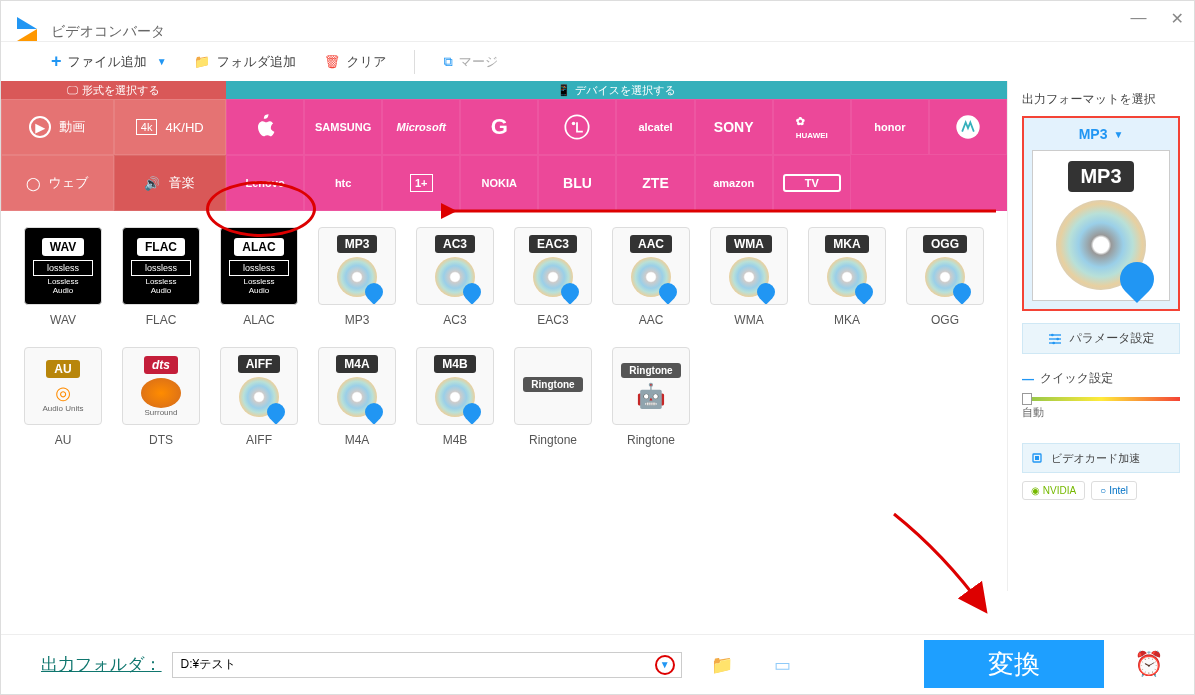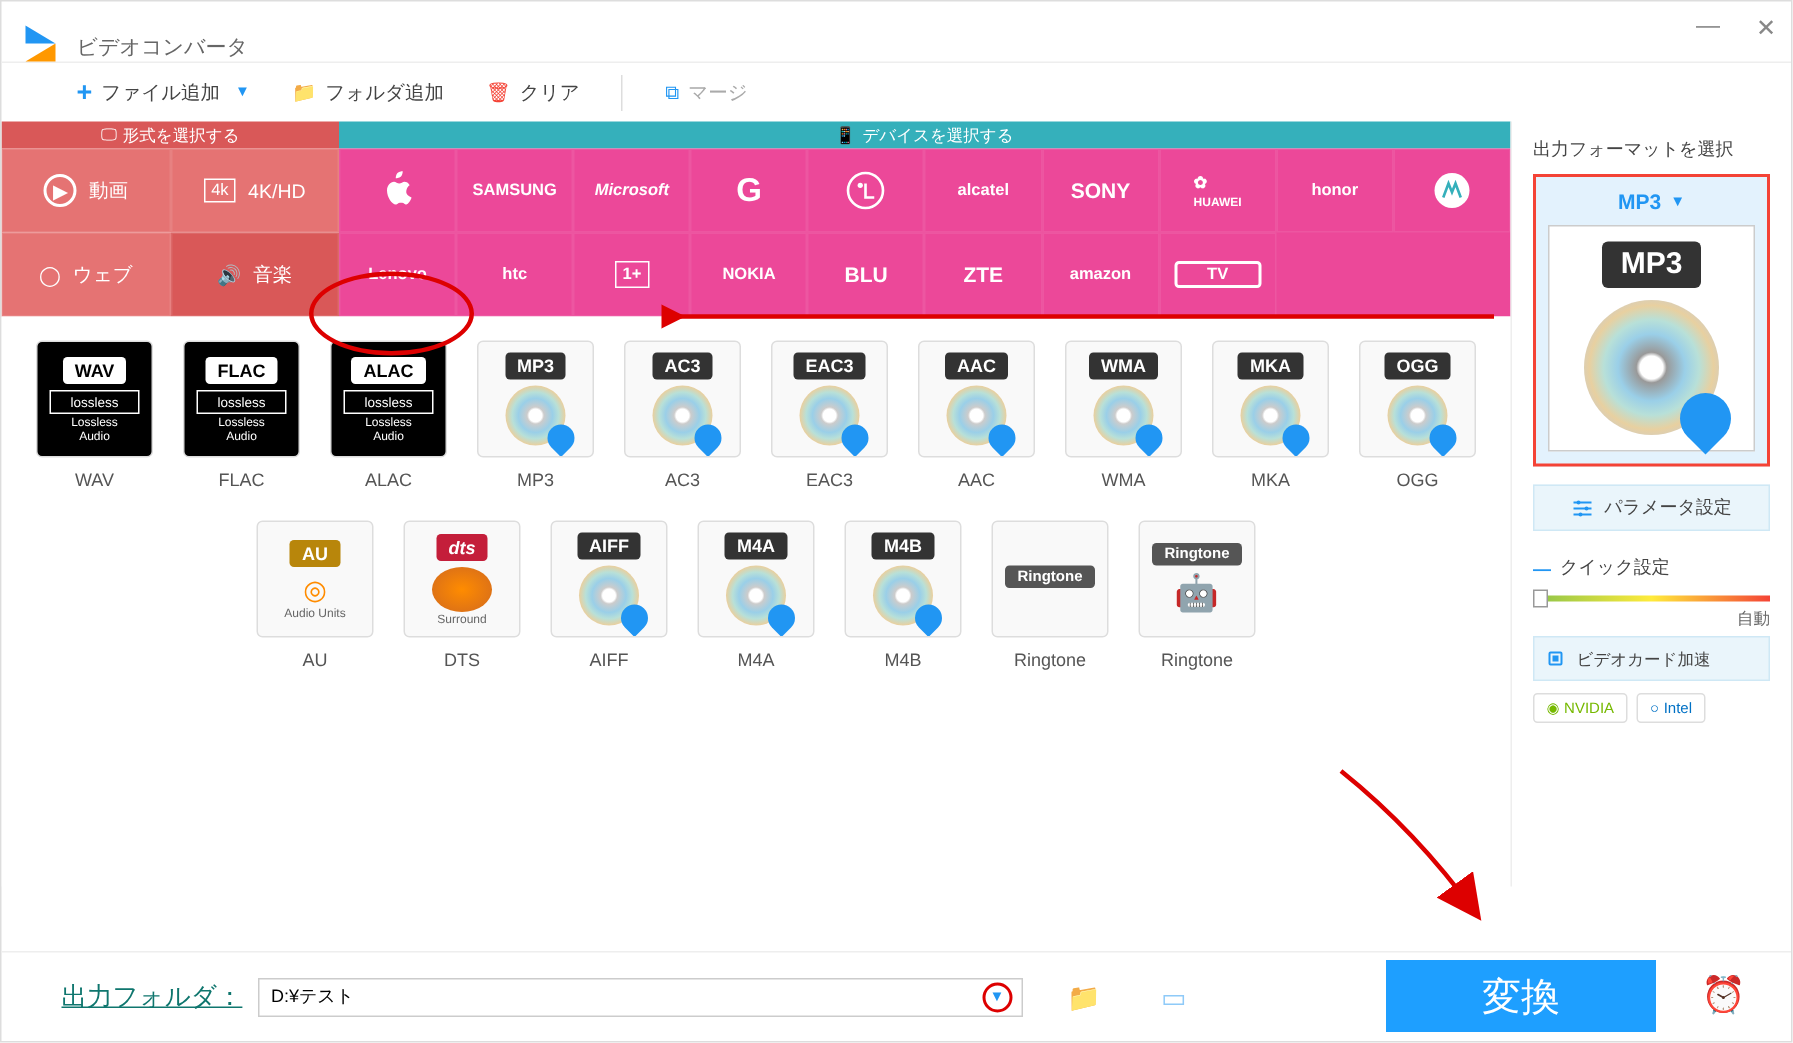--- a/index.html
+++ b/index.html
@@ -44,21 +44,21 @@
 .cat-cell { background: #e57373; display: flex; align-items: center; justify-content: center; gap: 8px; color: #fff; font-size: 13px; cursor: pointer; border: 1px solid rgba(255,255,255,0.1); }
 .cat-cell.active { background: #d95858; }
 .cat-icon { width: 22px; height: 22px; border: 2px solid #fff; border-radius: 50%; display: flex; align-items: center; justify-content: center; }
 .brand-grid { flex: 1; display: grid; grid-template-columns: repeat(10, 1fr); grid-template-rows: 1fr 1fr; background: #ec4899; }
 .brand-cell { display: flex; align-items: center; justify-content: center; color: #fff; font-size: 14px; font-weight: bold; cursor: pointer; border: 1px solid rgba(255,255,255,0.08); }
 .brand-cell.small { font-size: 11px; }
 .brand-cell svg { width: 28px; height: 28px; fill: #fff; }
 
 
 .format-area { flex: 1; padding: 16px 20px; overflow: auto; background: #fff; }
-.format-row { display: flex; gap: 14px; margin-bottom: 20px; justify-content: center; }
+.format-row { display: flex; gap: 14px; margin-bottom: 20px; }
 .format-item { width: 84px; display: flex; flex-direction: column; align-items: center; gap: 8px; cursor: pointer; }
 .format-thumb { width: 78px; height: 78px; border: 1px solid #ddd; border-radius: 4px; display: flex; flex-direction: column; align-items: center; justify-content: center; background: #f9f9f9; position: relative; overflow: hidden; }
 .thumb-label { background: #333; color: #fff; font-size: 12px; font-weight: bold; padding: 2px 8px; border-radius: 3px; margin-bottom: 4px; }
 .thumb-disc { width: 40px; height: 40px; border-radius: 50%; background: radial-gradient(circle, #fff 15%, #ccc 20%, #9acfe8 40%, #b8e0d8 55%, #e8d0a0 70%, #ddd 85%); position: relative; }
 .thumb-disc::after { content: ""; position: absolute; right: -6px; bottom: -4px; width: 18px; height: 18px; background: #2196f3; border-radius: 50% 50% 50% 0; transform: rotate(-45deg); }
 .thumb-lossless { width: 60px; font-size: 9px; color: #fff; text-align: center; }
 .thumb-lossless .ll-box { background: #000; padding: 2px; margin-bottom: 1px; }
 .format-name { font-size: 12px; color: #555; }
 
 
@@ -70,21 +70,21 @@
 .fp-big { background: #fff; border: 1px solid #ccc; padding: 10px; display: flex; flex-direction: column; align-items: center; }
 .fp-big-label { background: #333; color: #fff; font-size: 20px; font-weight: bold; padding: 4px 12px; border-radius: 4px; margin-bottom: 8px; }
 .fp-big-disc { width: 90px; height: 90px; border-radius: 50%; background: radial-gradient(circle, #fff 12%, #999 16%, #9acfe8 35%, #b8e0d8 50%, #e8d0a0 65%, #ccc 80%); position: relative; }
 .fp-big-disc::after { content: ""; position: absolute; right: -8px; bottom: -6px; width: 34px; height: 34px; background: #2196f3; border-radius: 50% 50% 50% 0; transform: rotate(-45deg); }
 .param-btn { border: 1px solid #cfe8f5; background: #eaf5fb; padding: 6px; display: flex; align-items: center; justify-content: center; gap: 6px; margin-bottom: 16px; cursor: pointer; }
 .param-btn svg { width: 16px; height: 16px; }
 .quick-title { display: flex; align-items: center; gap: 6px; margin-bottom: 10px; }
 .quick-title .dash { color: #2196f3; font-weight: bold; }
 .slider-track { height: 4px; background: linear-gradient(to right, #8bc34a, #ffeb3b, #f44336); position: relative; margin-bottom: 4px; }
 .slider-thumb { position: absolute; left: 0; top: -4px; width: 10px; height: 12px; background: #fff; border: 1px solid #999; }
-.slider-label { font-size: 11px; color: #666; margin-bottom: 4px; text-align: right; }
+.slider-label { font-size: 11px; color: #666; margin-bottom: 23px; }
 .gpu-row { border: 1px solid #cfe8f5; background: #eaf5fb; padding: 6px; display: flex; align-items: center; gap: 6px; margin-bottom: 8px; cursor: pointer; font-size: 11px; }
 .gpu-chips { display: flex; gap: 6px; }
 .chip { border: 1px solid #ddd; padding: 3px 8px; font-size: 10px; border-radius: 3px; display: flex; align-items: center; gap: 3px; }
 .chip.nvidia { color: #76b900; }
 .chip.intel { color: #0071c5; }
 
 
 .bottom { position: absolute; bottom: 0; left: 0; right: 0; height: 60px; display: flex; align-items: center; padding: 0 20px 0 40px; border-top: 1px solid #eee; gap: 10px; }
 .out-label { font-size: 17px; color: #0f766e; text-decoration: underline; }
 .out-input { flex: 0 0 510px; height: 26px; border: 1px solid #ccc; padding: 0 8px; font-size: 12px; position: relative; display: flex; align-items: center; }

